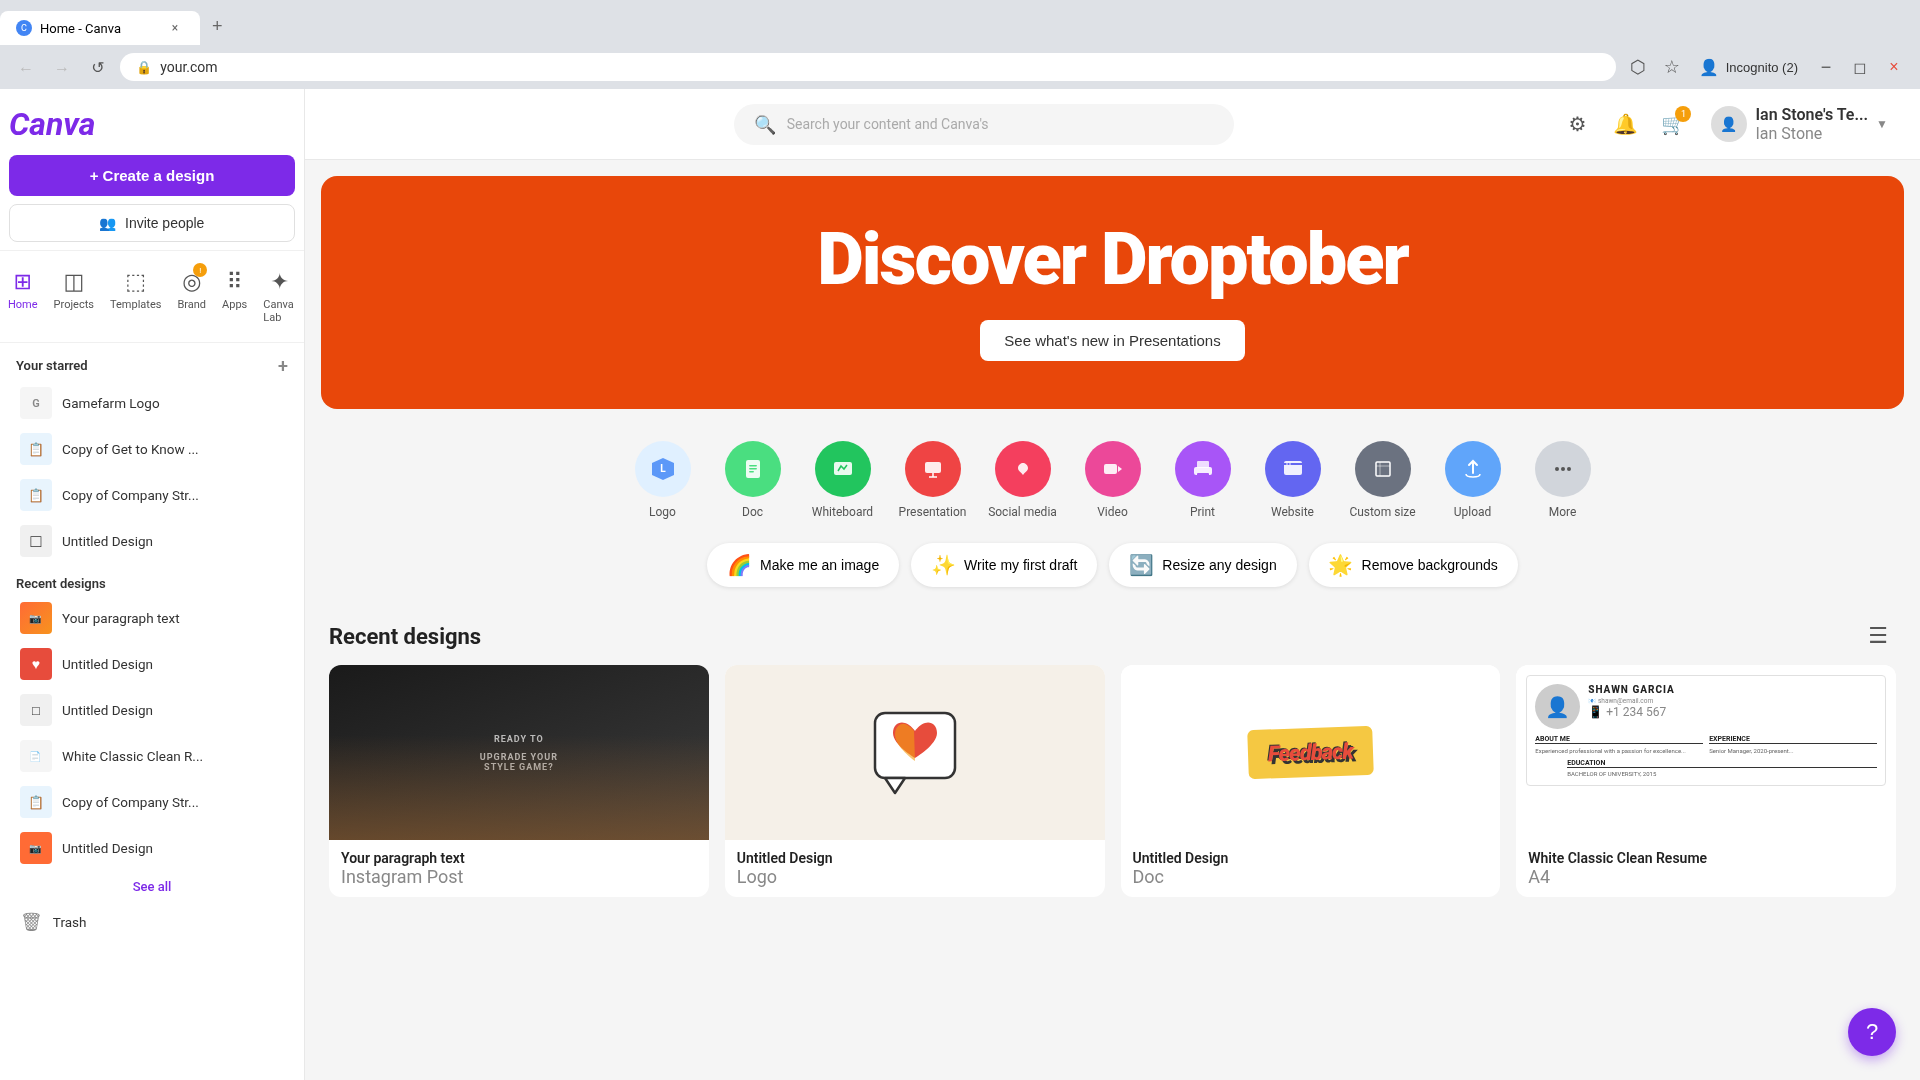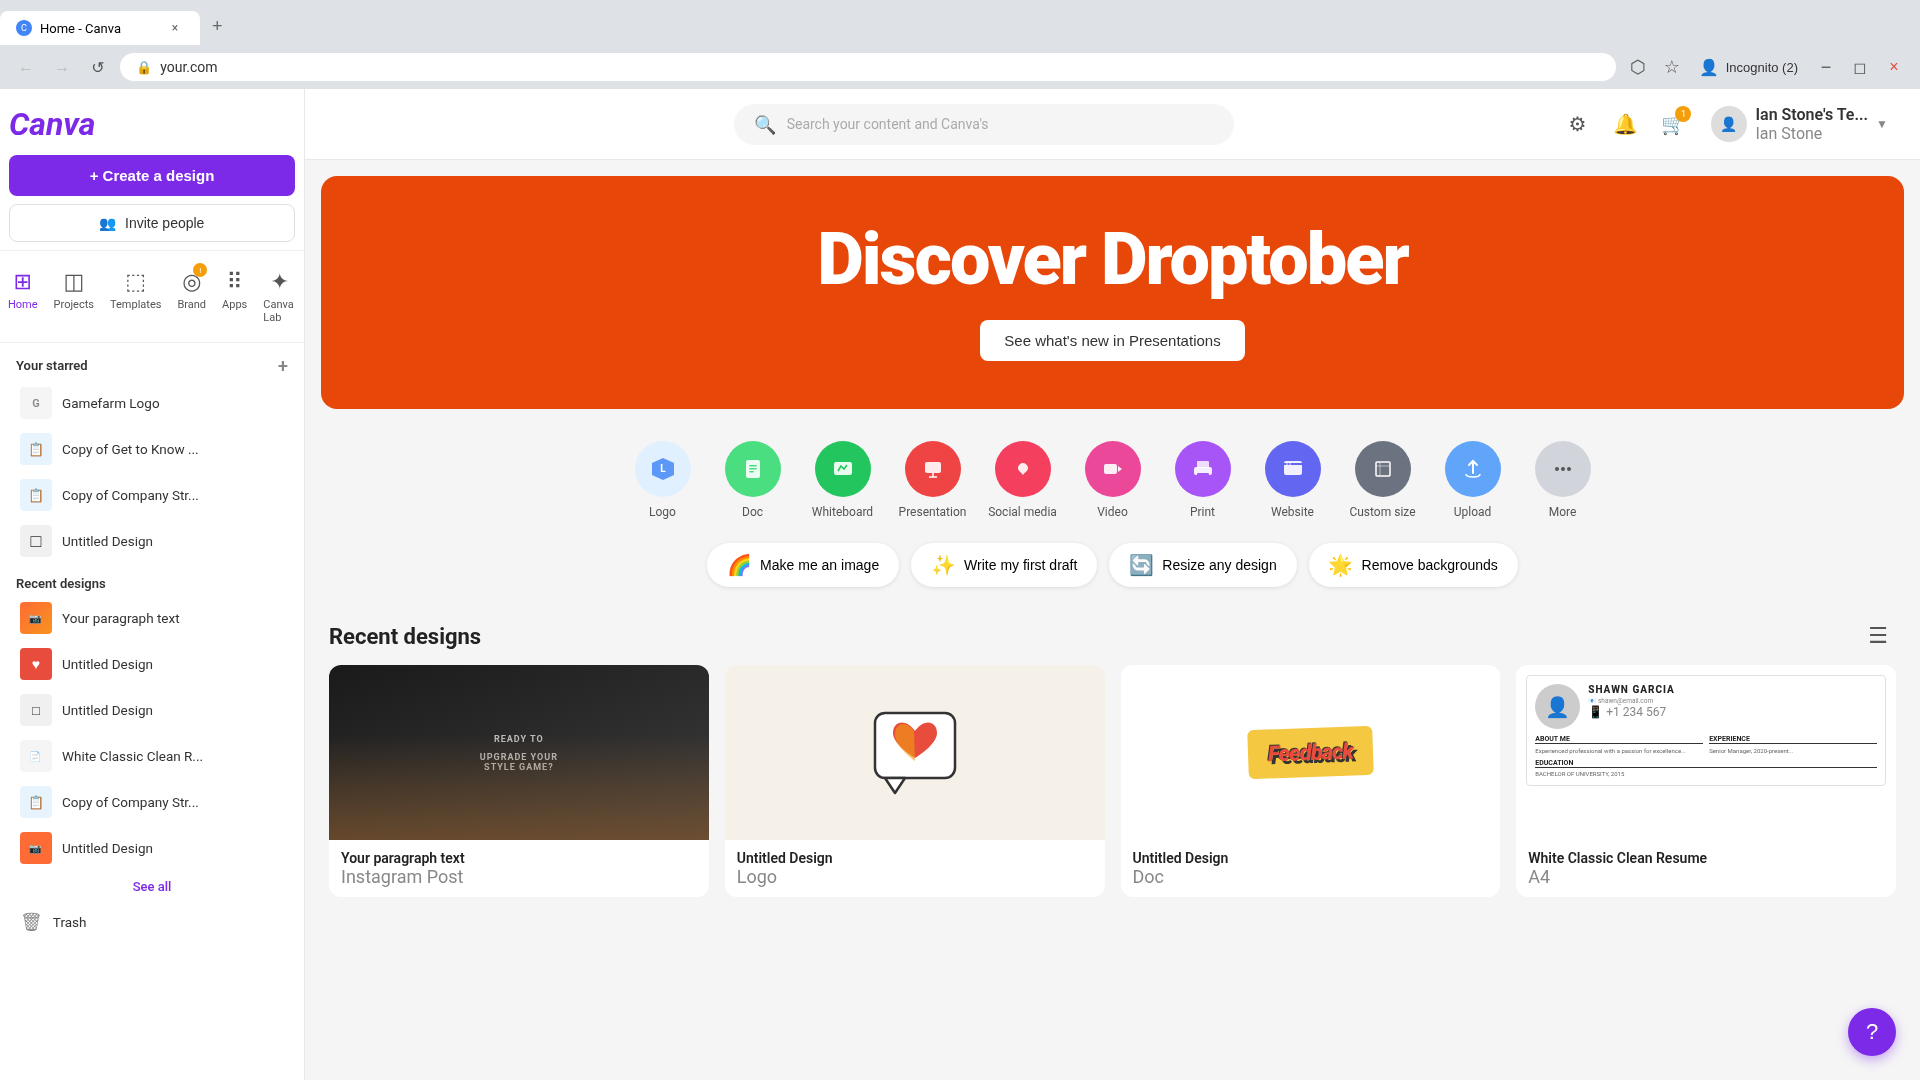--- a/index.html
+++ b/index.html
@@ -466,21 +466,21 @@
             <div style="margin-top:6px; display:flex; gap:6px;">
               <div style="flex:1;">
                 <div style="font-weight:700; font-size:7px; text-transform:uppercase; border-bottom:1px solid #333; margin-bottom:3px; color:#222;">ABOUT ME</div>
                 <div style="color:#666; font-size:6px; line-height:1.4;">Experienced professional with a passion for excellence...</div>
               </div>
               <div style="flex:1;">
                 <div style="font-weight:700; font-size:7px; text-transform:uppercase; border-bottom:1px solid #333; margin-bottom:3px; color:#222;">EXPERIENCE</div>
                 <div style="color:#666; font-size:6px; line-height:1.4;">Senior Manager, 2020-present...</div>
               </div>
             </div>
-            <div style="margin-top:4px;">
+            <div style="margin-top:4px;margin-left:32px;">
               <div style="font-weight:700; font-size:7px; text-transform:uppercase; border-bottom:1px solid #333; margin-bottom:2px; color:#222;">EDUCATION</div>
               <div style="color:#666; font-size:6px;">BACHELOR OF UNIVERSITY, 2015</div>
             </div>
           </div>
         </div>
         <div class="design-info">
           <div class="design-name">White Classic Clean Resume</div>
           <div class="design-type">A4</div>
         </div>
       </div>

